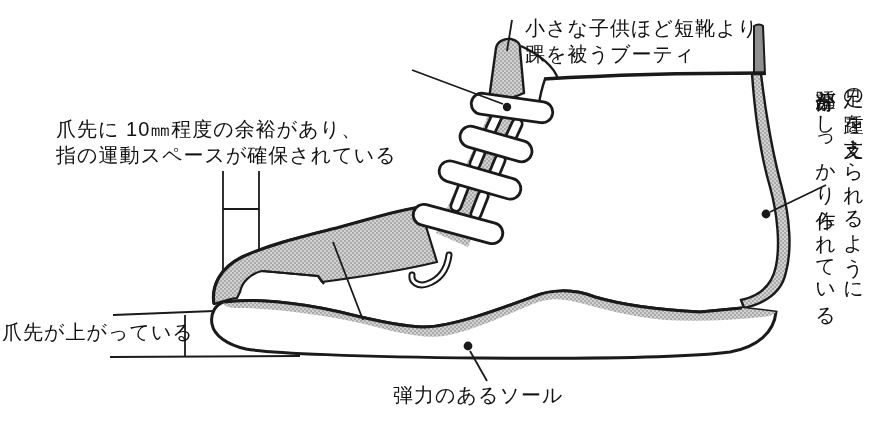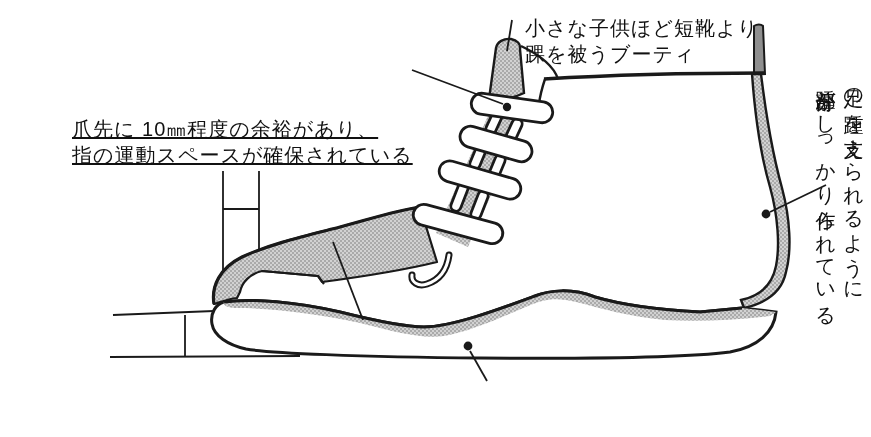--- a/index.html
+++ b/index.html
@@ -130,22 +130,24 @@
       <path d="M 770 212 L 826 185"></path>
     </g>
     <circle cx="468" cy="346" r="4.4" fill="#1a1a1a"></circle>
     <circle cx="766" cy="214" r="4.4" fill="#1a1a1a"></circle>
   </svg>
 
   <div class="label" style="left:512px;top:15px;margin-left:13px;">小さな子供ほど短靴より
 踝を被うブーティ</div>
 
 
-  <div class="label" style="left:72px;top:116px;text-decoration:underline;">爪先に 10㎜程度の余裕があり、
+  <div class="label" style="left:56px;top:116px;">爪先に 10㎜程度の余裕があり、
 指の運動スペースが確保されている</div>
 
 
+  <div class="label" style="left:2px;top:319px;">爪先が上がっている</div>
 
+  <div class="label" style="left:393px;top:382px;">弾力のあるソール</div>
 
   <div class="label vertical" style="right:3px;top:74px;">足の踵を支えられるように
 踵部分がしっかり作られている</div>
 
 </div>
 
 </body></html>

